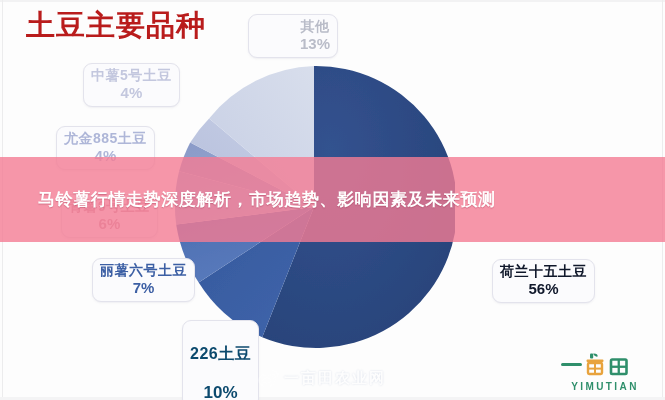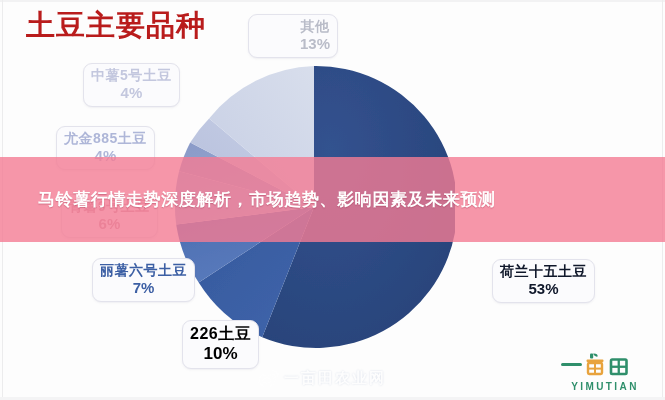--- a/index.html
+++ b/index.html
@@ -99,21 +99,21 @@
 
   #label-qingshu9   { left: 61px;  top: 194px; }
   #label-qingshu9 .lb-name, #label-qingshu9 .lb-pct { color: #c99aaa; }
 
   #label-lishu6     { left: 92px;  top: 258px; }
   #label-lishu6 .lb-name, #label-lishu6 .lb-pct { color: #3c5fa4; }
 
   #label-226        { left: 182px; top: 320px; }
   #label-226 .lb-name { font-size: 16px; }
   #label-226 .lb-pct  { font-size: 17px; }
-  #label-226 .lb-name, #label-226 .lb-pct { color: #000000; }
+  #label-226 .lb-name, #label-226 .lb-pct { color: #0c4a6e; margin-top: 20px; }
 
   #label-helan15    { left: 492px; top: 259px; }
   #label-helan15 .lb-name, #label-helan15 .lb-pct { color: #0f172a; }
 
   
   #headline-band {
     position: absolute;
     left: 0;
     right: 0;
     top: 157px;
@@ -263,21 +263,21 @@
     <span class="lb-pct">7%</span>
   </div>
 
   <div class="label-box" id="label-226">
     <span class="lb-name">226土豆</span>
     <span class="lb-pct">10%</span>
   </div>
 
   <div class="label-box" id="label-helan15">
     <span class="lb-name">荷兰十五土豆</span>
-    <span class="lb-pct">53%</span>
+    <span class="lb-pct">56%</span>
   </div>
 
   <div id="watermark">
     <svg width="22" height="20" viewBox="0 0 22 20">
       <ellipse cx="9" cy="12.5" rx="8" ry="6.3" fill="none" stroke="#ffffff" stroke-width="1.4"></ellipse>
       <ellipse cx="9" cy="12.5" rx="3.6" ry="2.7" fill="none" stroke="#ffffff" stroke-width="1.2"></ellipse>
       <path d="M14.5 2.6c3.4 0 6.1 2.6 5.6 5.8" fill="none" stroke="#ffffff" stroke-width="1.4" stroke-linecap="round"></path>
       <path d="M14.8 6.1c1.6 0 2.8 1.2 2.6 2.7" fill="none" stroke="#ffffff" stroke-width="1.3" stroke-linecap="round"></path>
     </svg>
     <span class="wm-text">一亩田农业网</span>

